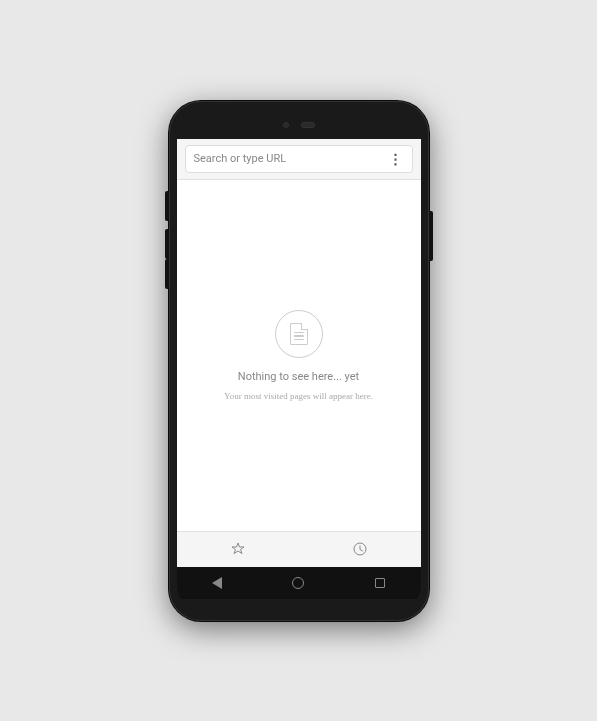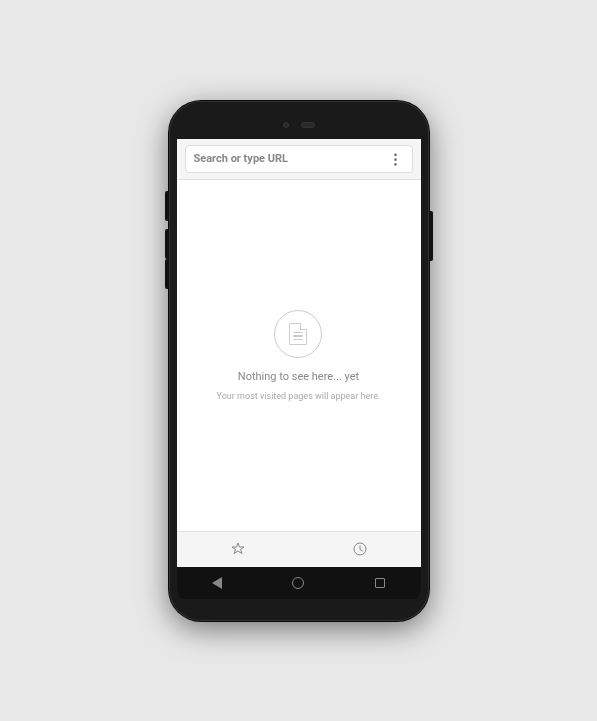--- a/index.html
+++ b/index.html
@@ -188,21 +188,20 @@
       display: flex;
       align-items: center;
       padding: 0 8px;
       justify-content: space-between;
     }
 
     .address-text {
       font-size: 11px;
       color: #888;
       flex: 1;
-      font-weight: bold;
     }
 
     .more-icon {
       font-size: 14px;
       color: #555;
       line-height: 1;
       letter-spacing: 1px;
       font-weight: bold;
     }
 
@@ -273,20 +272,21 @@
     .empty-title {
       font-size: 11px;
       color: #888;
       text-align: center;
     }
 
     .empty-subtitle {
       font-size: 9px;
       color: #aaa;
       text-align: center;
+      font-family: Liberation Serif, serif;
     }
 
     
     .browser-nav-bar {
       background: #f5f5f5;
       height: 36px;
       display: flex;
       justify-content: space-around;
       align-items: center;
       border-top: 1px solid #e0e0e0;

